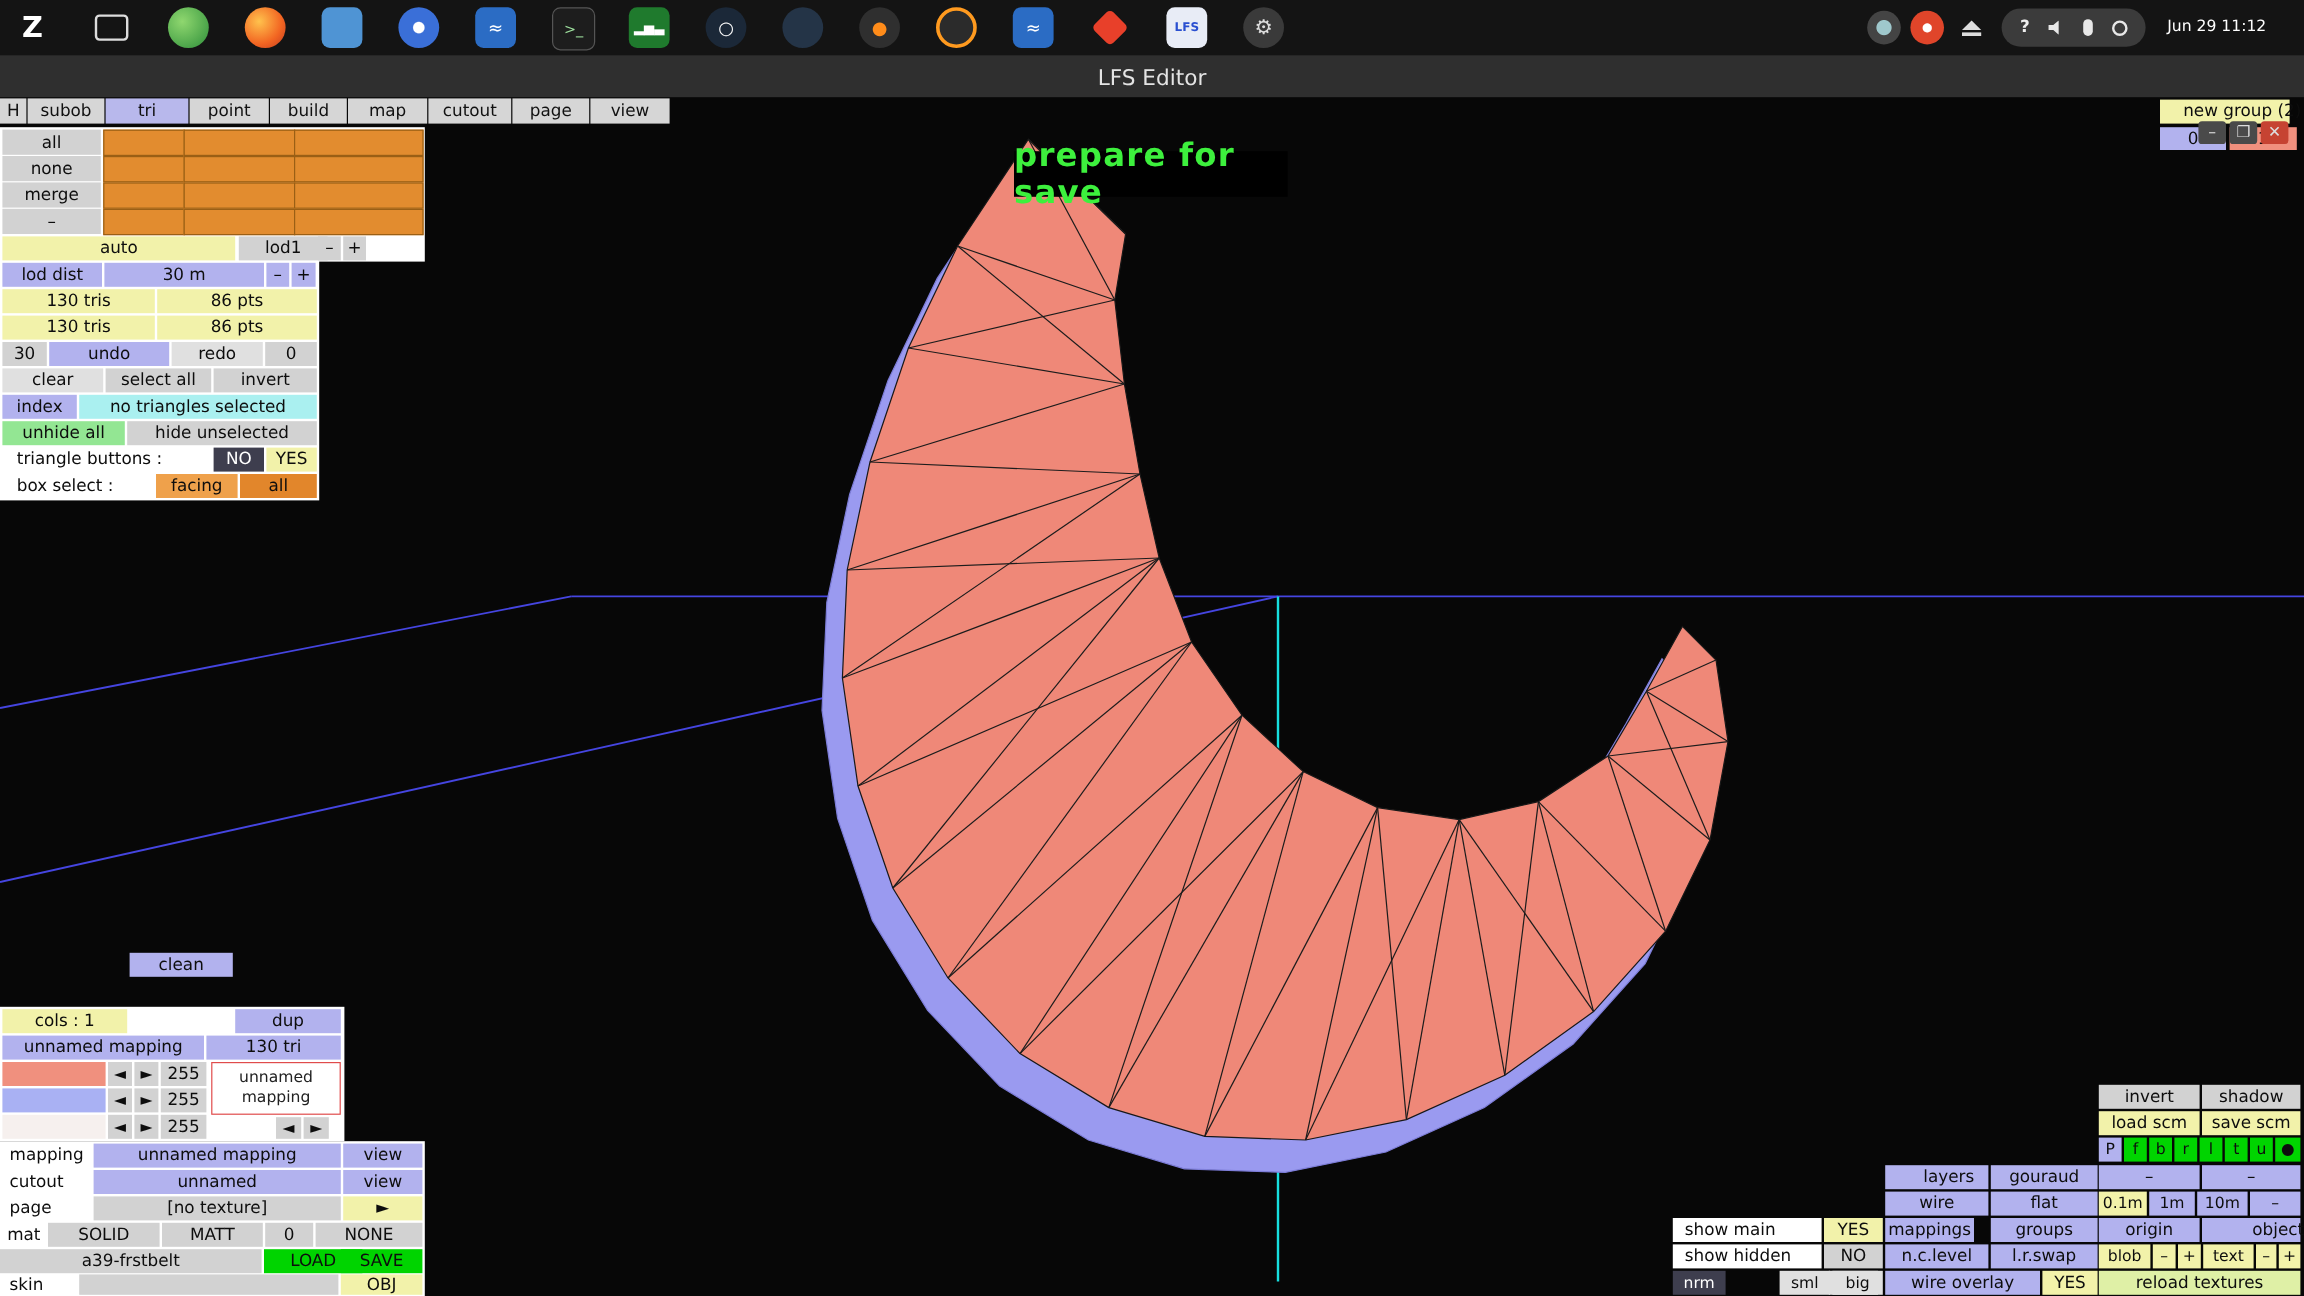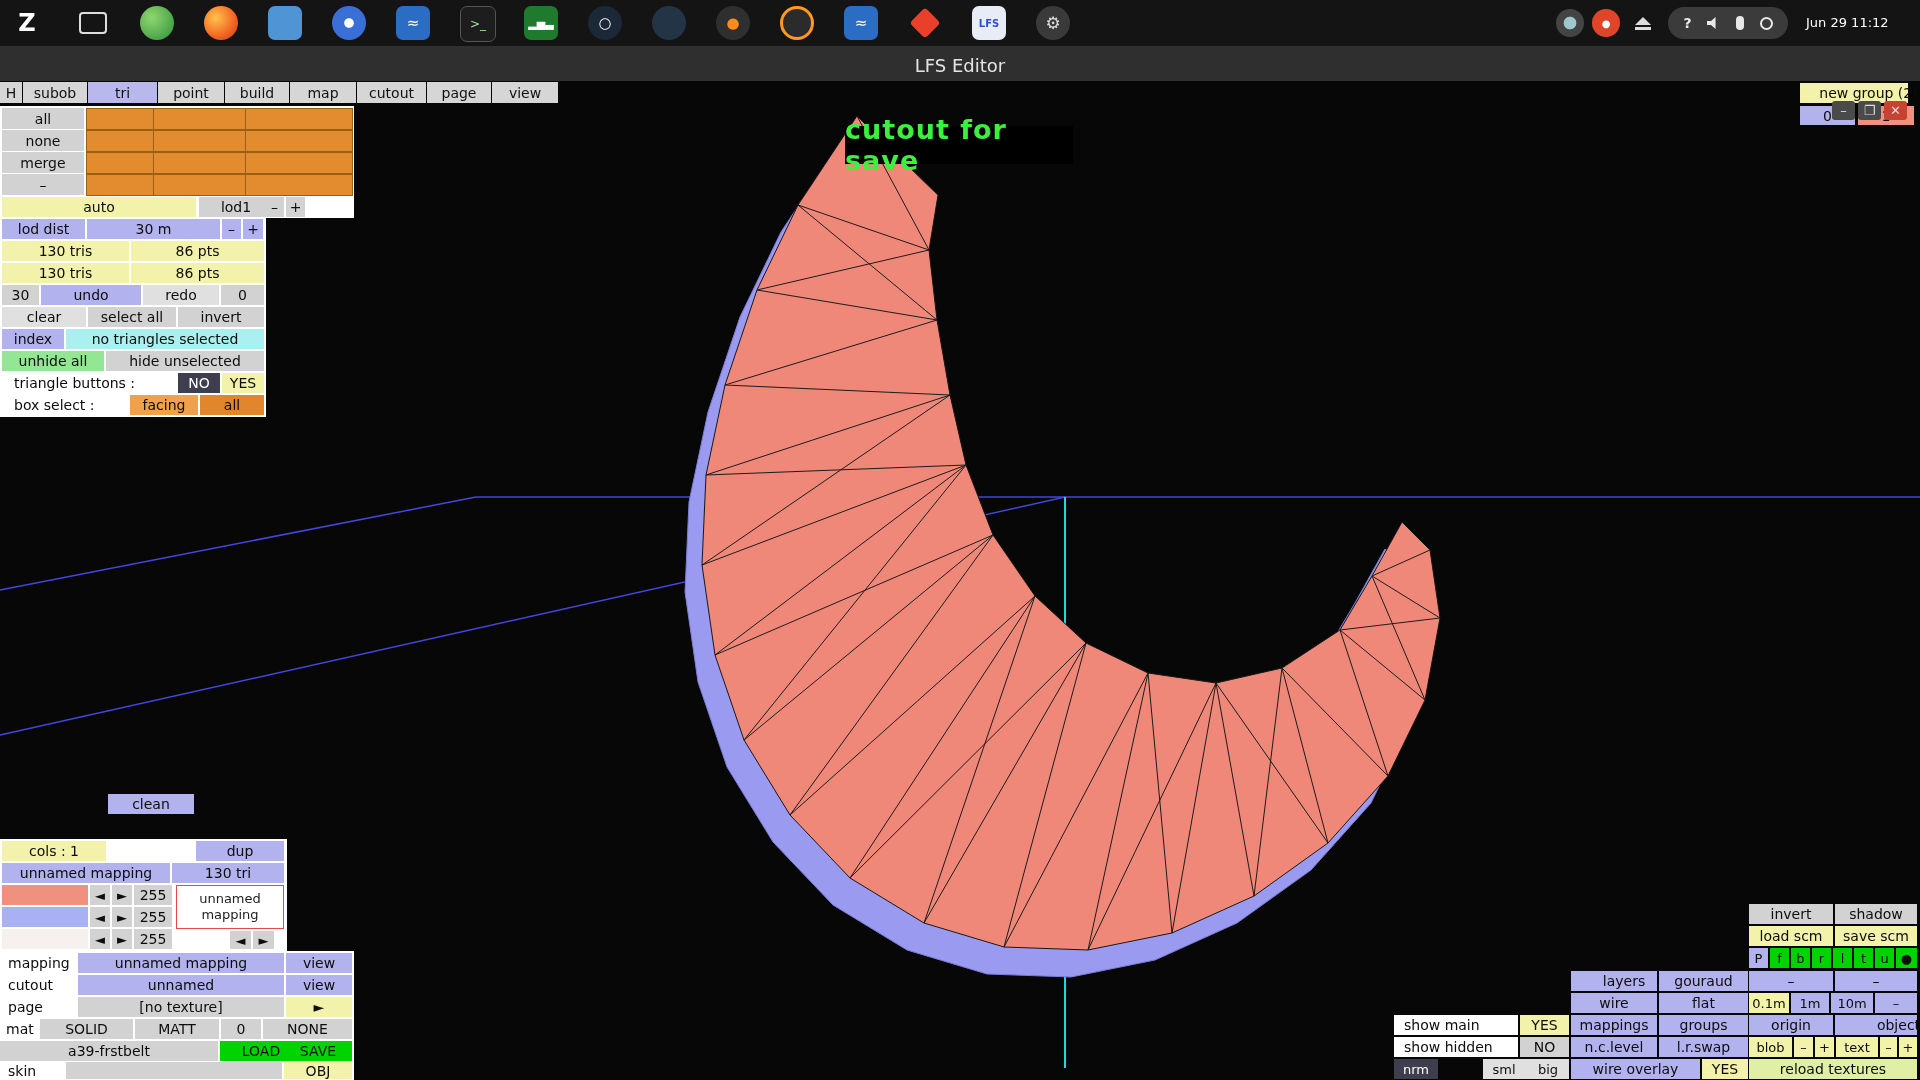--- a/index.html
+++ b/index.html
@@ -200,21 +200,21 @@
 <div class="btn yel" style="left:222px;top:373px;width:42px;">YES</div>
 
 <div class="btn wht" style="left:2px;top:395px;width:126px;justify-content:flex-start;padding-left:12px;">box select :</div>
 <div class="btn org" style="left:130px;top:395px;width:68px;">facing</div>
 <div class="btn org2" style="left:200px;top:395px;width:64px;">all</div>
 
 <div class="btn yel" style="left:1800px;top:83px;width:108px;padding-left:29px;">new group (2)</div>
 <div class="btn lav" style="left:1800px;top:106px;width:55px;height:19px;">0</div>
 <div class="btn sal" style="left:1858px;top:106px;width:56px;height:19px;">1</div>
 
-<div class="msg" style="left:845px;top:126px;width:228px;height:38px;">cutout for save</div>
+<div class="msg" style="left:845px;top:126px;width:228px;height:38px;">prepare for save</div>
 
 <div class="panelbg" style="left:0;top:839px;width:287px;height:112px;"></div>
 <div class="panelbg" style="left:0;top:951px;width:354px;height:129px;"></div>
 
 <div class="btn yel" style="left:2px;top:841px;width:104px;">cols : 1</div>
 <div class="btn lav" style="left:108px;top:794px;width:86px;">clean</div>
 <div class="btn lav" style="left:196px;top:841px;width:88px;">dup</div>
 
 <div class="btn lav" style="left:2px;top:863px;width:168px;">unnamed mapping</div>
 <div class="btn lav" style="left:172px;top:863px;width:112px;">130 tri</div>
@@ -298,21 +298,21 @@
 <div class="btn yel sm" style="left:1836px;top:1037px;width:42px;">text</div>
 <div class="btn yel sm" style="left:1880px;top:1037px;width:17px;">–</div>
 <div class="btn yel sm" style="left:1899px;top:1037px;width:18px;">+</div>
 
 <div class="btn ygn" style="left:1749px;top:1059px;width:168px;">reload textures</div>
 
 <div class="btn lav" style="left:1571px;top:971px;width:86px;padding-left:20px;">layers</div>
 <div class="btn lav" style="left:1659px;top:971px;width:89px;">gouraud</div>
 <div class="btn lav" style="left:1571px;top:993px;width:86px;">wire</div>
 <div class="btn lav" style="left:1659px;top:993px;width:89px;">flat</div>
-<div class="btn lav" style="left:1571px;top:1015px;width:86px;">mappings</div>
+<div class="btn lav" style="left:1571px;top:1015px;width:74px;">mappings</div>
 <div class="btn lav" style="left:1659px;top:1015px;width:89px;">groups</div>
 <div class="btn lav" style="left:1571px;top:1037px;width:86px;">n.c.level</div>
 <div class="btn lav" style="left:1659px;top:1037px;width:89px;">l.r.swap</div>
 <div class="btn lav" style="left:1571px;top:1059px;width:129px;">wire overlay</div>
 <div class="btn yel" style="left:1702px;top:1059px;width:46px;">YES</div>
 
 <div class="btn wht" style="left:1394px;top:1015px;width:124px;justify-content:flex-start;padding-left:10px;">show main</div>
 <div class="btn yel" style="left:1520px;top:1015px;width:49px;">YES</div>
 <div class="btn wht" style="left:1394px;top:1037px;width:124px;justify-content:flex-start;padding-left:10px;">show hidden</div>
 <div class="btn gry" style="left:1520px;top:1037px;width:49px;">NO</div>

